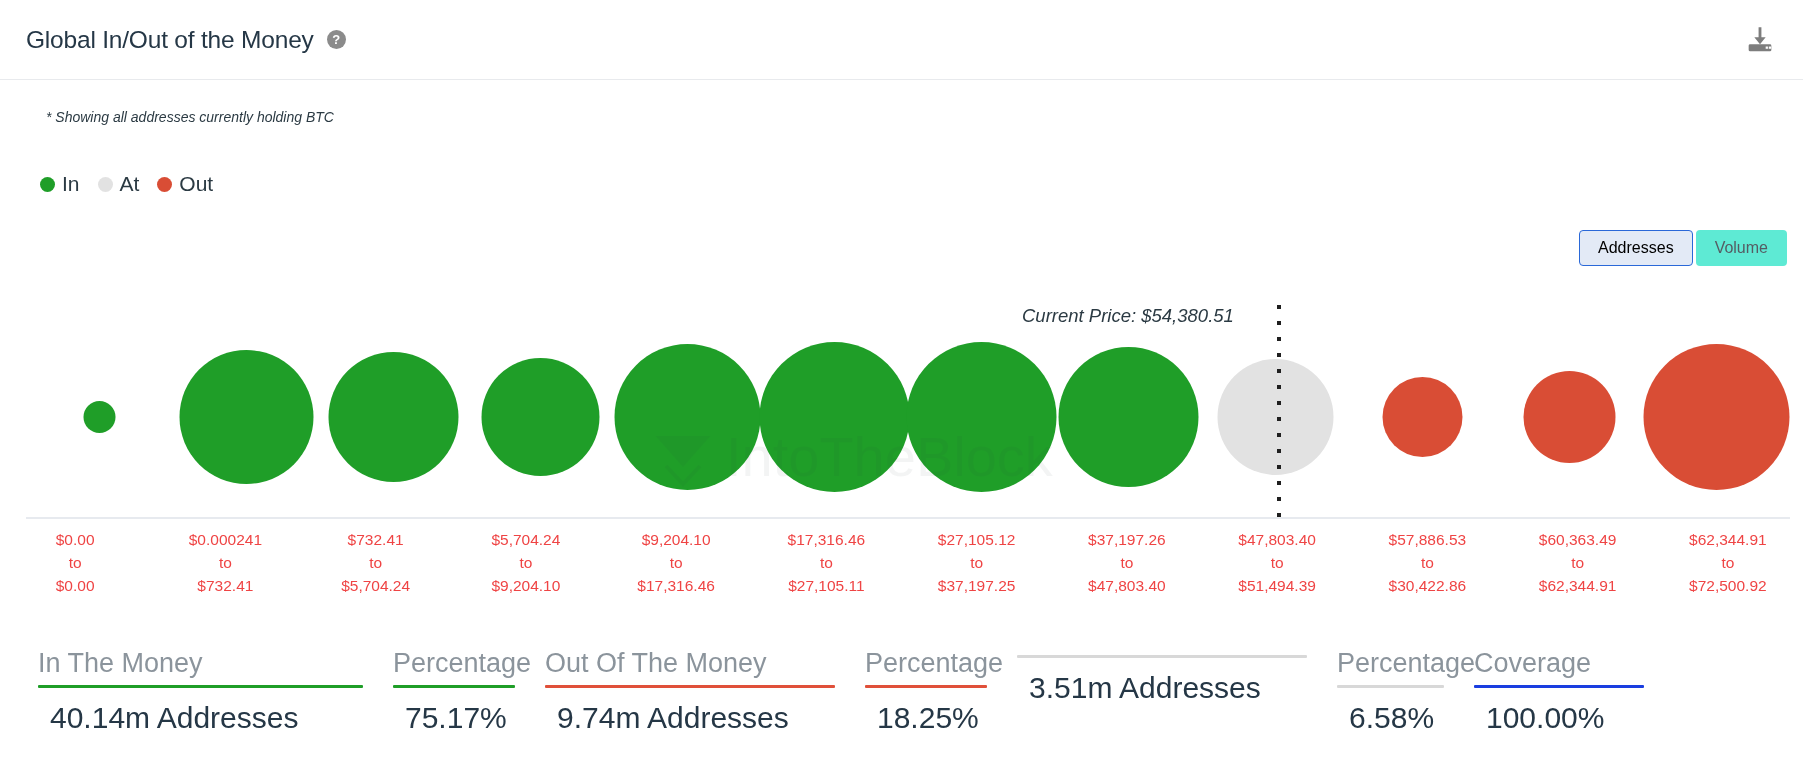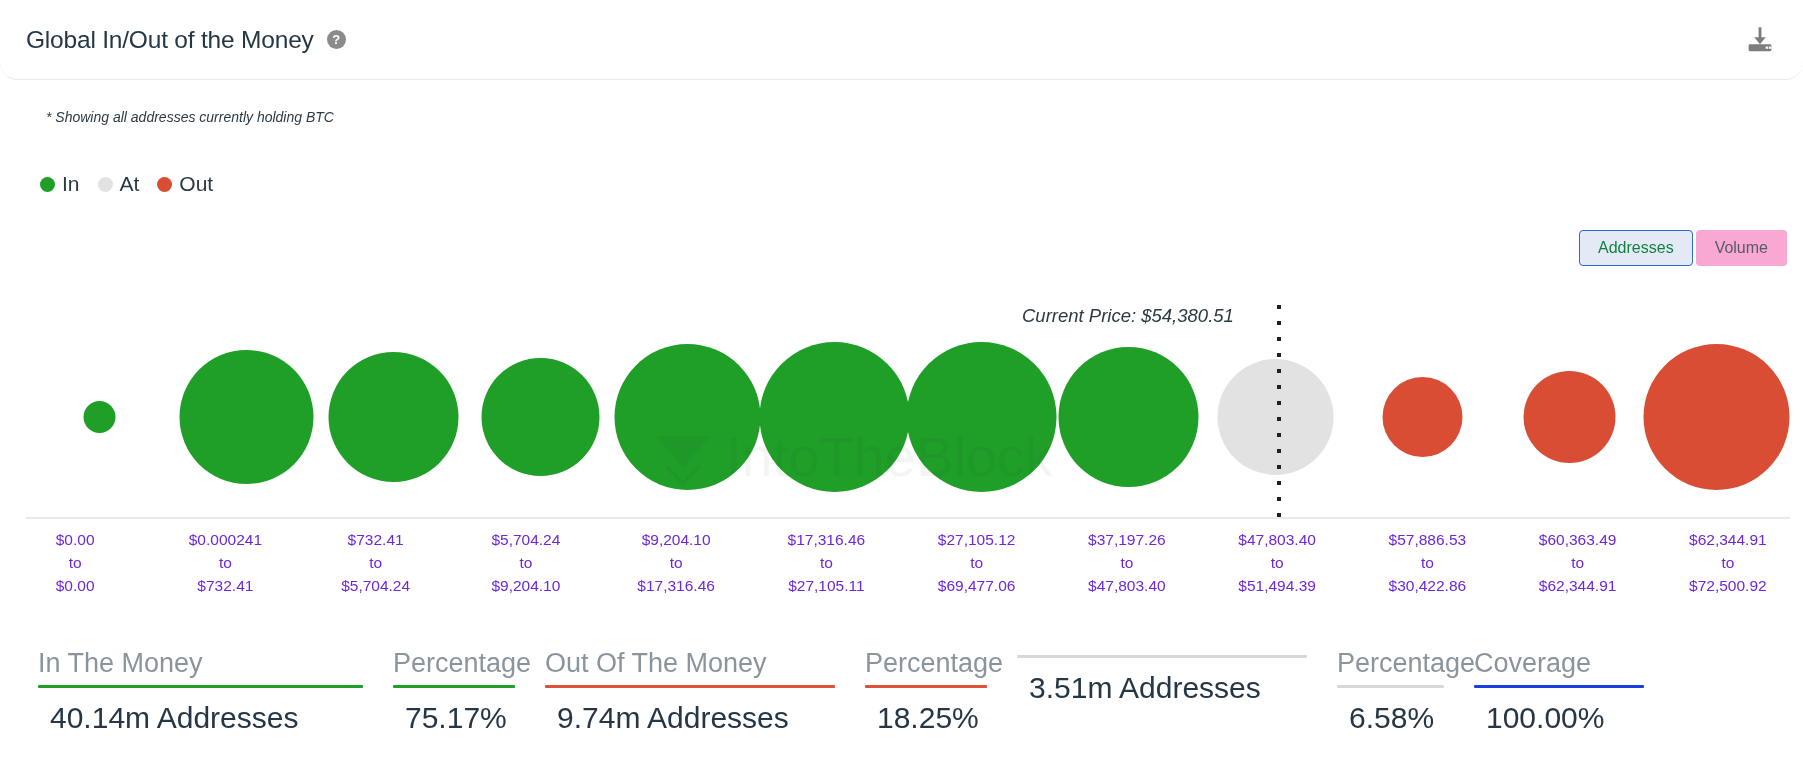--- a/index.html
+++ b/index.html
@@ -17,21 +17,20 @@
   }
 
   
   .card-header {
     height: 80px;
     border-bottom: 1px solid #e8eaed;
     display: flex;
     align-items: center;
     padding: 0 26px;
     box-sizing: border-box;
-    border-radius: 18px;
   }
   .card-title {
     font-size: 24.5px;
     color: #253746;
     letter-spacing: -0.2px;
     white-space: nowrap;
   }
   .help-icon {
     width: 19px;
     height: 19px;
@@ -98,29 +97,29 @@
     top: 230px;
     display: flex;
     gap: 3px;
   }
   .toggle-btn {
     font-family: "Liberation Sans", sans-serif;
     font-size: 16px;
     padding: 8px 18px;
     border-radius: 4px;
     border: 1px solid transparent;
-    background: #f9a8d4;
+    background: #5eead4;
     color: #555c63;
     cursor: pointer;
     line-height: 18px;
   }
   .toggle-btn.active {
     background: #e3eaf6;
     border: 1px solid #2a68d8;
-    color: #15803d;
+    color: #000000;
   }
 
   
   .plot {
     position: absolute;
     left: 0;
     top: 260px;
     width: 1803px;
     height: 270px;
   }
@@ -154,21 +153,21 @@
     top: 528px;
     width: 1803px;
     height: 80px;
     display: flex;
   }
   .xtick {
     flex: 1 1 0;
     text-align: center;
     font-size: 15.5px;
     line-height: 23px;
-    color: #6d28d9;
+    color: #ef4444;
   }
 
   
   .stats {
     position: absolute;
     left: 0;
     top: 648px;
     width: 1803px;
     display: flex;
     padding: 0 38px;
@@ -292,21 +291,21 @@
       <div>$17,316.46</div>
     </div>
     <div class="xtick">
       <div>$17,316.46</div>
       <div>to</div>
       <div>$27,105.11</div>
     </div>
     <div class="xtick">
       <div>$27,105.12</div>
       <div>to</div>
-      <div>$69,477.06</div>
+      <div>$37,197.25</div>
     </div>
     <div class="xtick">
       <div>$37,197.26</div>
       <div>to</div>
       <div>$47,803.40</div>
     </div>
     <div class="xtick">
       <div>$47,803.40</div>
       <div>to</div>
       <div>$51,494.39</div>

